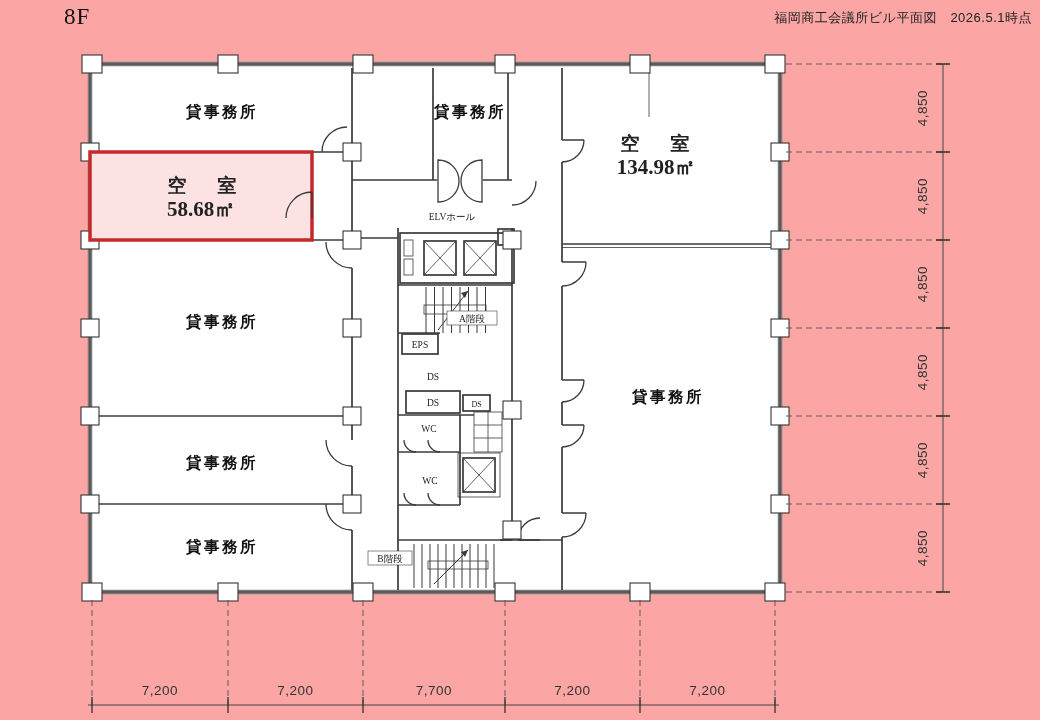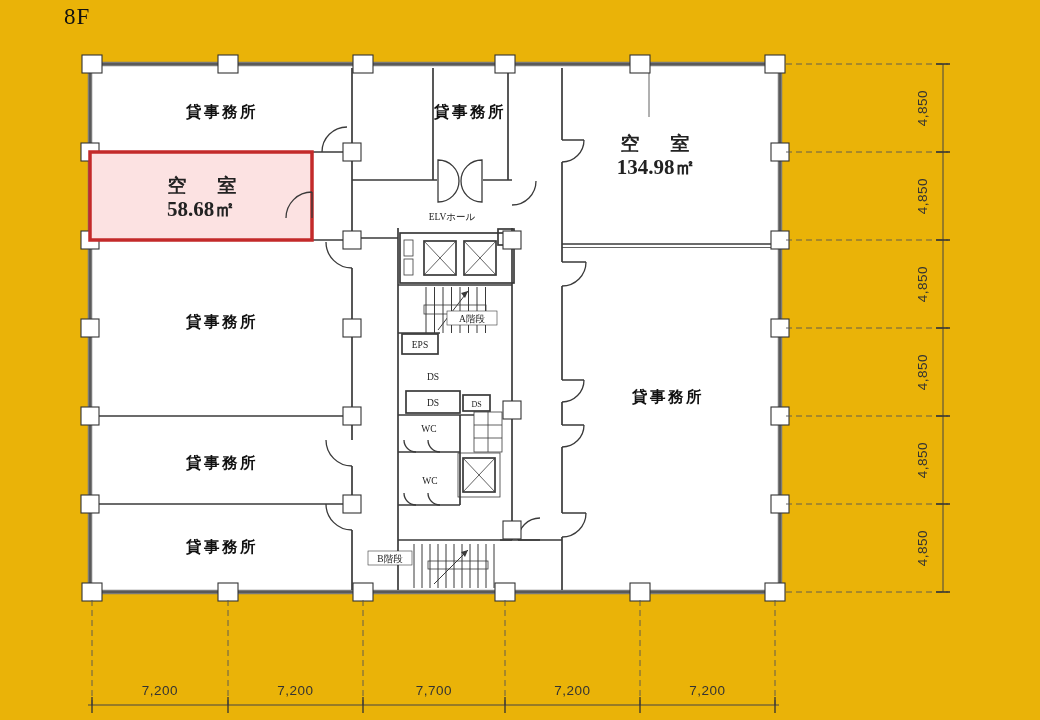--- a/index.html
+++ b/index.html
@@ -1,16 +1,16 @@
 <!DOCTYPE html>
 <html><head>
 <meta charset="utf-8">
 <style>
   html,body{margin:0;padding:0;background:#ffffff;width:1040px;height:720px;overflow:hidden;}
-  .page{position:relative;width:1040px;height:720px;background:#eab308;
+  .page{position:relative;width:1040px;height:720px;background:#fca5a5;
         font-family:"Liberation Sans","DejaVu Sans",sans-serif;}
   .floor-label{position:absolute;left:64px;top:4px;font-family:"Liberation Serif","DejaVu Serif",serif;
         font-size:23px;color:#111;letter-spacing:1px;}
   .map-title{position:absolute;right:8px;top:9px;font-size:13px;color:#222;letter-spacing:.5px;}
   svg text{user-select:none;}
   .room-label{font-family:"Liberation Serif","DejaVu Serif",serif;font-size:15.5px;font-weight:600;
         fill:#111;letter-spacing:2.5px;}
   .vacant-name{font-family:"Liberation Serif","DejaVu Serif",serif;font-size:19px;font-weight:600;
         fill:#222;letter-spacing:6px;}
   .vacant-area{font-family:"Liberation Serif","DejaVu Serif",serif;font-size:21px;font-weight:600;fill:#222;}
@@ -24,20 +24,21 @@
   .col{fill:#fff;stroke:#333;stroke-width:1.1;}
   .dashline{stroke:#555;stroke-width:.9;stroke-dasharray:6 4;fill:none;}
   .dimline{stroke:#444;stroke-width:1;fill:none;}
   .tick{stroke:#333;stroke-width:1.3;fill:none;}
 </style>
 </head>
 <body>
 
 <div class="page">
   <div class="floor-label">8F</div>
+  <div class="map-title">福岡商工会議所ビル平面図　2026.5.1時点</div>
 
   <svg width="1040" height="720" viewBox="0 0 1040 720">
 
     <g>
       <rect x="90" y="64" width="690" height="528" fill="#ffffff" stroke="#7a7a7a" stroke-width="4.5"></rect>
       <rect x="90" y="64" width="690" height="528" fill="none" stroke="#3a3a3a" stroke-width="1"></rect>
     </g>
 
     <g>
       <path class="wall" d="M90 152 H352"></path>

